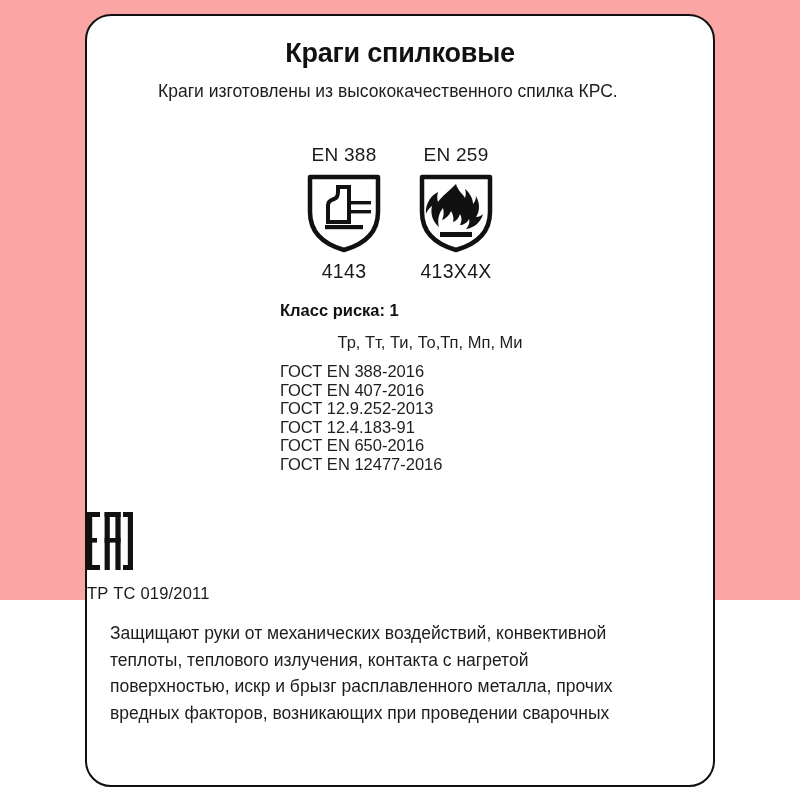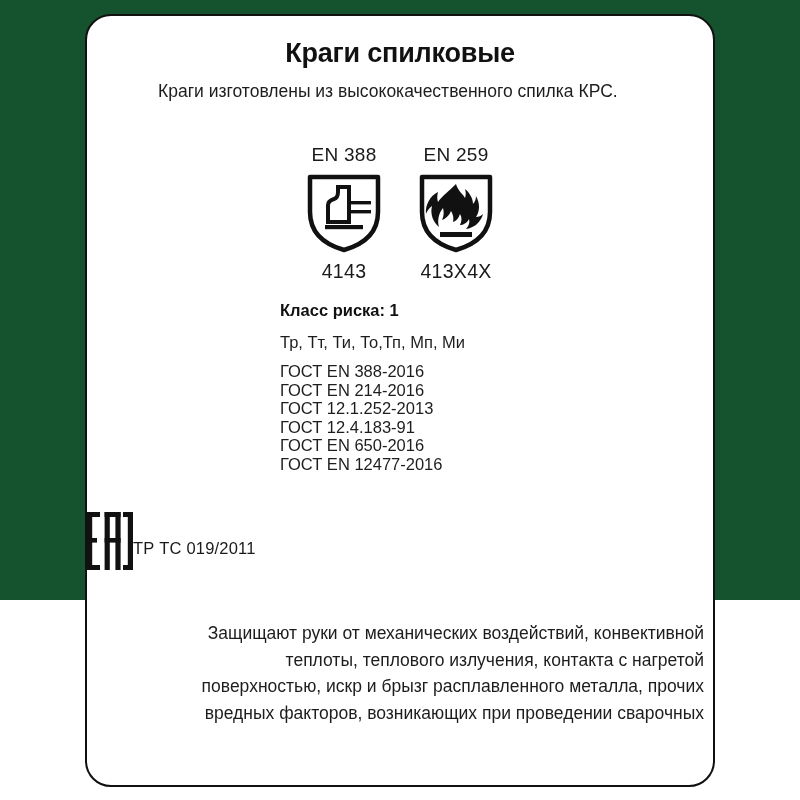--- a/index.html
+++ b/index.html
@@ -10,21 +10,21 @@
     background: #ffffff;
     font-family: "Liberation Sans", sans-serif;
     color: #1a1a1a;
     overflow: hidden;
   }
 
   #page {
     position: relative;
     width: 800px;
     height: 600px;
-    background: #14532d;
+    background: #fca5a5;
   }
 
   
   #card {
     position: absolute;
     left: 85px;
     top: 14px;
     width: 630px;
     height: 773px;
     border: 2px solid #111111;
@@ -101,40 +101,40 @@
   .risk-class {
     font-size: 16.5px;
     font-weight: bold;
     color: #111111;
     margin-bottom: 13px;
   }
   .hazard-codes {
     font-size: 16.5px;
     color: #1d1d1d;
     margin-bottom: 10px;
+    text-align: center;
   }
   .gost-list {
     list-style: none;
   }
   .gost-list li {
     font-size: 16.5px;
     line-height: 18.5px;
     color: #1d1d1d;
     white-space: nowrap;
   }
 
   
   .eac-block {
     position: absolute;
     left: 0;
     top: 496px;
     width: 100%;
     display: flex;
-    flex-direction: row;
-    align-items: center;
+    flex-direction: column;
   }
   .eac-mark {
     width: 46px;
     height: 58px;
     display: block;
   }
   .eac-caption {
     margin-top: 14px;
     font-size: 16.5px;
     letter-spacing: 0.2px;
@@ -144,21 +144,21 @@
   
   .description {
     position: absolute;
     left: 23px;
     top: 604px;
     width: 594px;
     font-size: 17.5px;
     line-height: 26.5px;
     color: #1d1d1d;
   }
-  .description div { white-space: nowrap; text-align: right; }
+  .description div { white-space: nowrap; }
 </style>
 </head>
 <body>
 
 <div id="page">
 
   <div id="card">
 
     <div class="title">Краги спилковые</div>
 
@@ -215,22 +215,22 @@
         <div class="picto-code">413X4X</div>
       </div>
 
     </div>
 
     <div class="specs">
       <div class="risk-class">Класс риска: 1</div>
       <div class="hazard-codes">Тр, Тт, Ти, То,Тп, Мп, Ми</div>
       <ul class="gost-list">
         <li>ГОСТ EN 388-2016</li>
-        <li>ГОСТ EN 214-2016</li>
-        <li>ГОСТ 12.1.252-2013</li>
+        <li>ГОСТ EN 407-2016</li>
+        <li>ГОСТ 12.9.252-2013</li>
         <li>ГОСТ 12.4.183-91</li>
         <li>ГОСТ EN 650-2016</li>
         <li>ГОСТ EN 12477-2016</li>
       </ul>
     </div>
 
     <div class="eac-block">
       <svg class="eac-mark" viewBox="0 0 46 58">
 
         <rect x="0" y="0" width="5.2" height="58" fill="#111111"></rect>

